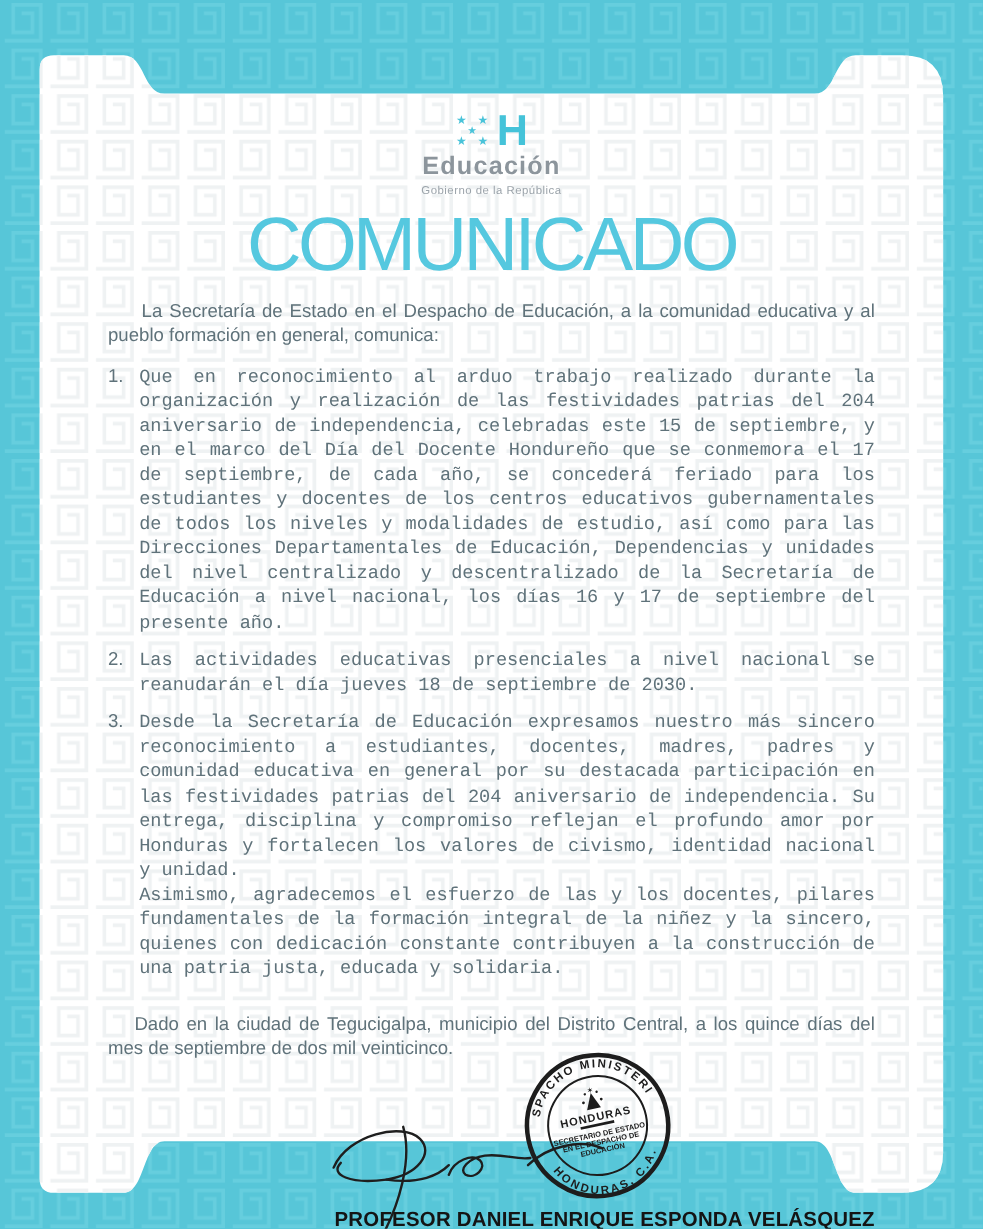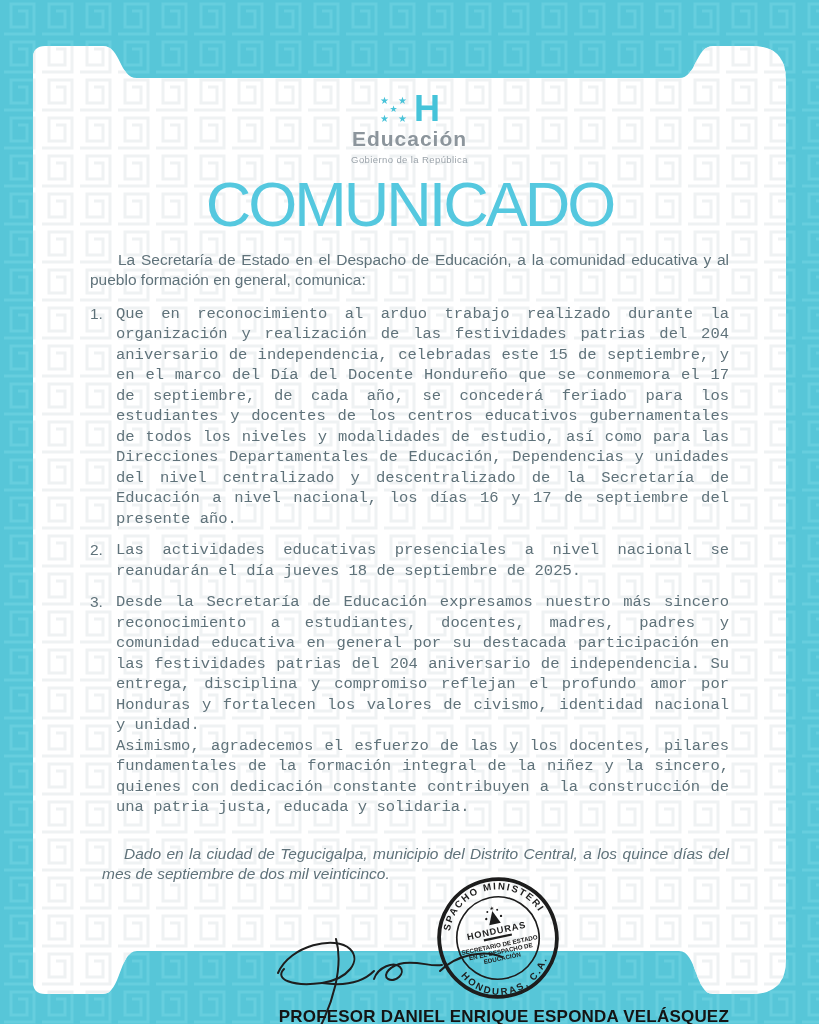--- a/index.html
+++ b/index.html
@@ -29,21 +29,21 @@
     color:#55C8DF;
   }
   
   .bodytext{color:#5F727A;font-size:15.5px;line-height:20.5px;text-align:justify;}
   .intro{margin:15px 0 0 0;text-indent:28px;}
   .items{margin:13px 0 0 0;}
   .item{display:flex;margin-bottom:11px;}
   .item-num{flex:0 0 26px;color:#5F727A;font-size:15.5px;line-height:20.5px;}
   .item-body{flex:1;}
   .item-body p{margin:0;font-family:Liberation Mono, monospace;}
-  .closing{margin:26px 0 0 12px;text-indent:22px;font-style:italic;}
+  .closing{margin:26px 0 0 0;text-indent:22px;}
   
   .sig-block{position:relative;height:152px;margin-top:14px;}
   .sig-svg{position:absolute;left:180px;top:28px;}
   .stamp-svg{position:absolute;left:345px;top:-24px;transform:rotate(-12deg);}
   .sig-name{
     position:absolute;bottom:24px;left:0;width:100%;text-align:right;
     font-size:17px;font-weight:800;color:#141414;letter-spacing:.2px;
   }
   .sig-role{
     position:absolute;bottom:3px;left:12px;width:100%;text-align:center;
@@ -103,21 +103,21 @@
   <div class="items">
     <div class="item">
       <div class="item-num">1.</div>
       <div class="item-body bodytext">
           <p>Que en reconocimiento al arduo trabajo realizado durante la organización y realización de las festividades patrias del 204 aniversario de independencia, celebradas este 15 de septiembre, y en el marco del Día del Docente Hondureño que se conmemora el 17 de septiembre, de cada año, se concederá feriado para los estudiantes y docentes de los centros educativos gubernamentales de todos los niveles y modalidades de estudio, así como para las Direcciones Departamentales de Educación, Dependencias y unidades del nivel centralizado y descentralizado de la Secretaría de Educación a nivel nacional, los días 16 y 17 de septiembre del presente año.</p>
         </div>
     </div>
     <div class="item">
       <div class="item-num">2.</div>
       <div class="item-body bodytext">
-          <p>Las actividades educativas presenciales a nivel nacional se reanudarán el día jueves 18 de septiembre de 2025.</p>
+          <p>Las actividades educativas presenciales a nivel nacional se reanudarán el día jueves 18 de septiembre de 2030.</p>
         </div>
     </div>
     <div class="item">
       <div class="item-num">3.</div>
       <div class="item-body bodytext">
         <p>Desde la Secretaría de Educación expresamos nuestro más sincero reconocimiento a estudiantes, docentes, madres, padres y comunidad educativa en general por su destacada participación en las festividades patrias del 204 aniversario de independencia. Su entrega, disciplina y compromiso reflejan el profundo amor por Honduras y fortalecen los valores de civismo, identidad nacional y unidad.</p>
         <p>Asimismo, agradecemos el esfuerzo de las y los docentes, pilares fundamentales de la formación integral de la niñez y la sincero, quienes con dedicación constante contribuyen a la construcción de una patria justa, educada y solidaria.</p>
       </div>
     </div>
   </div>

